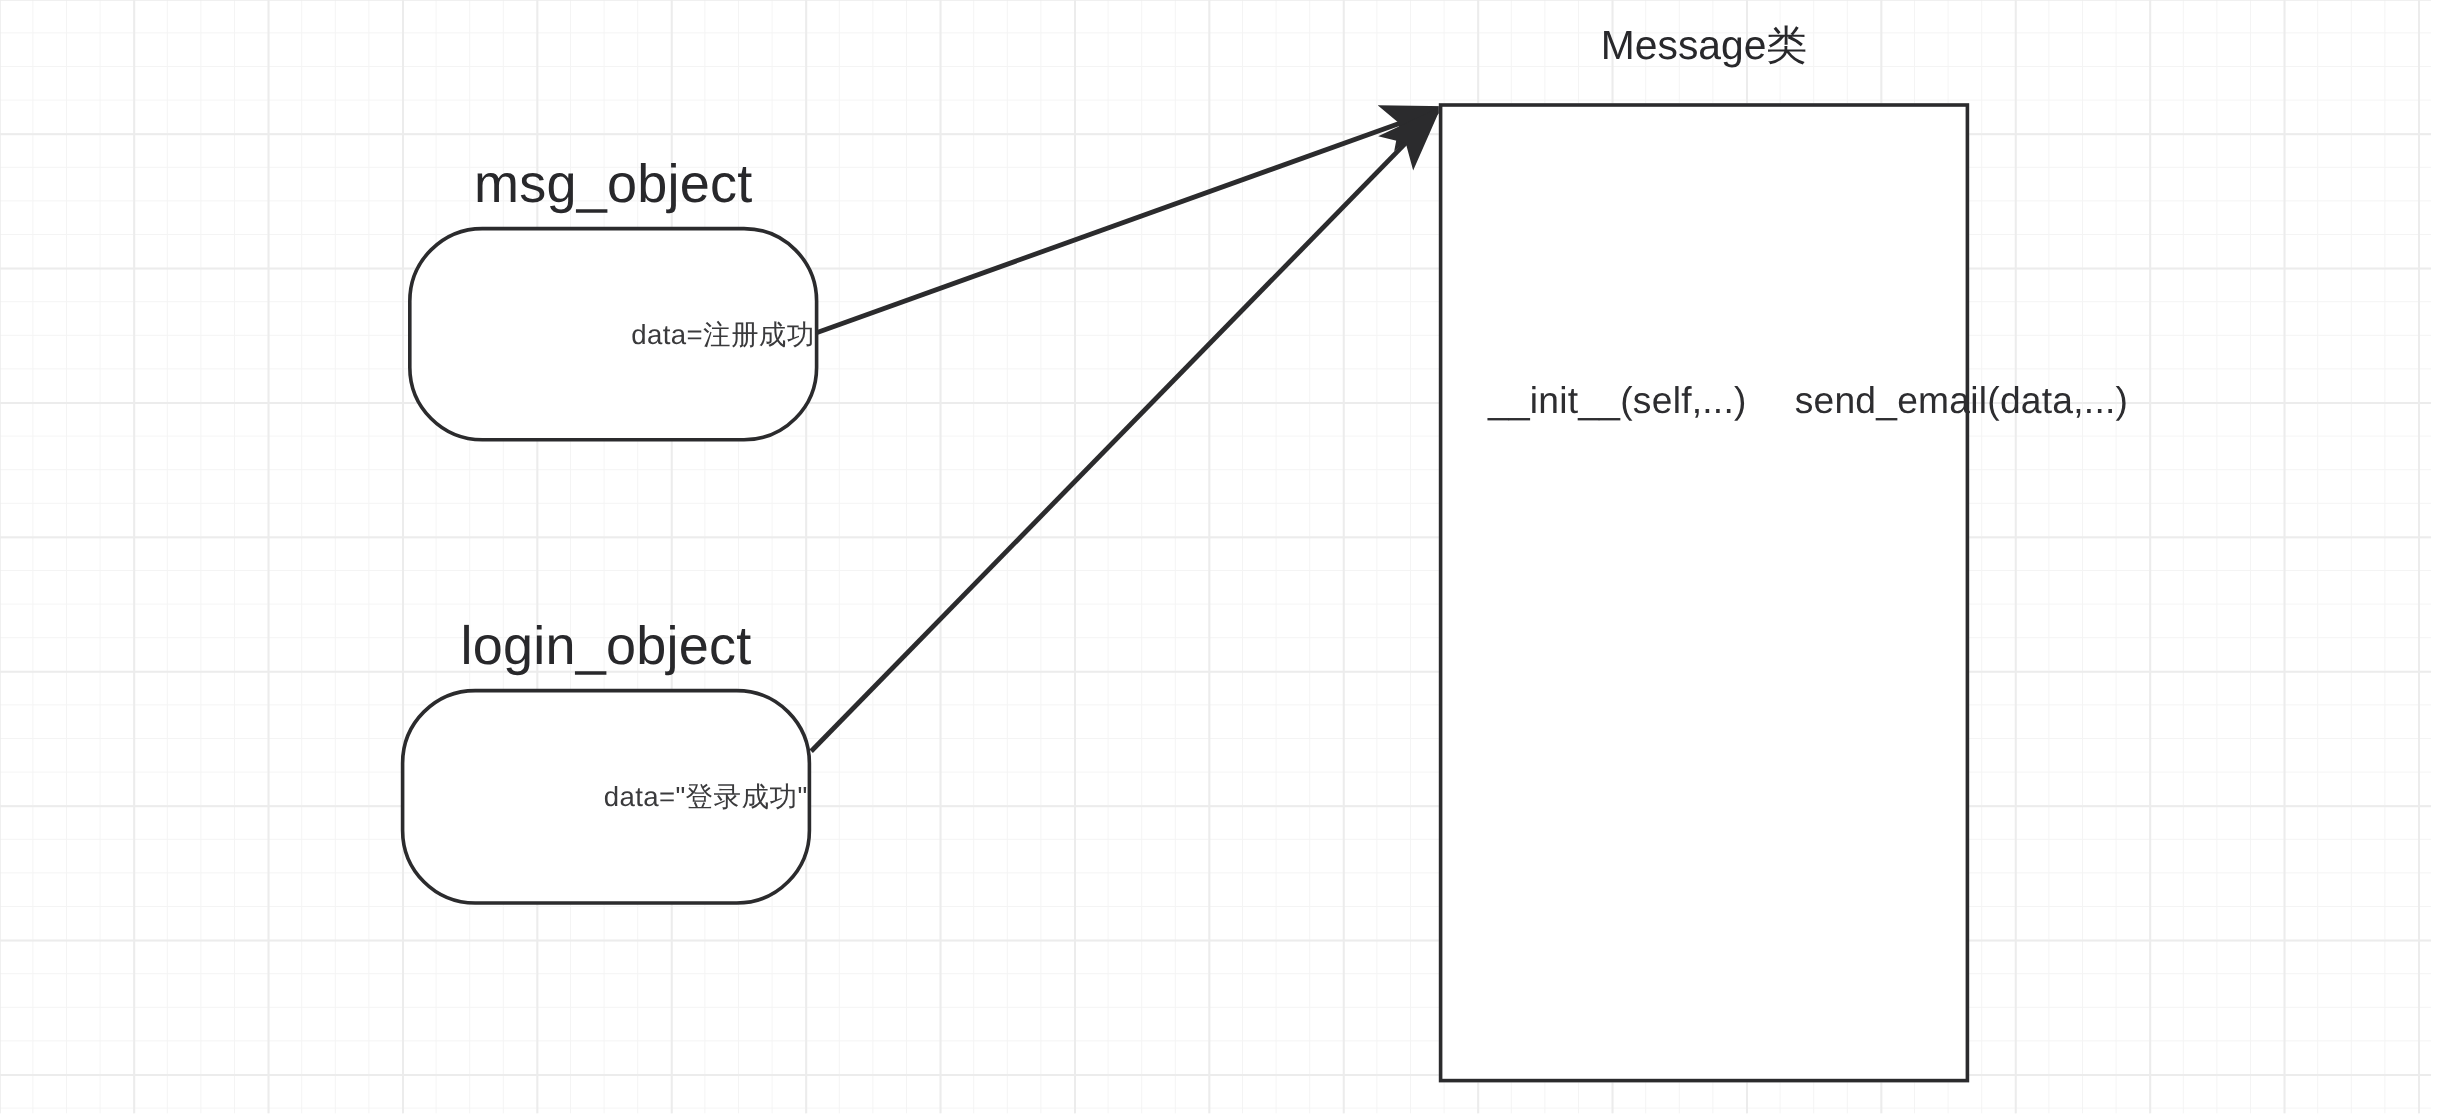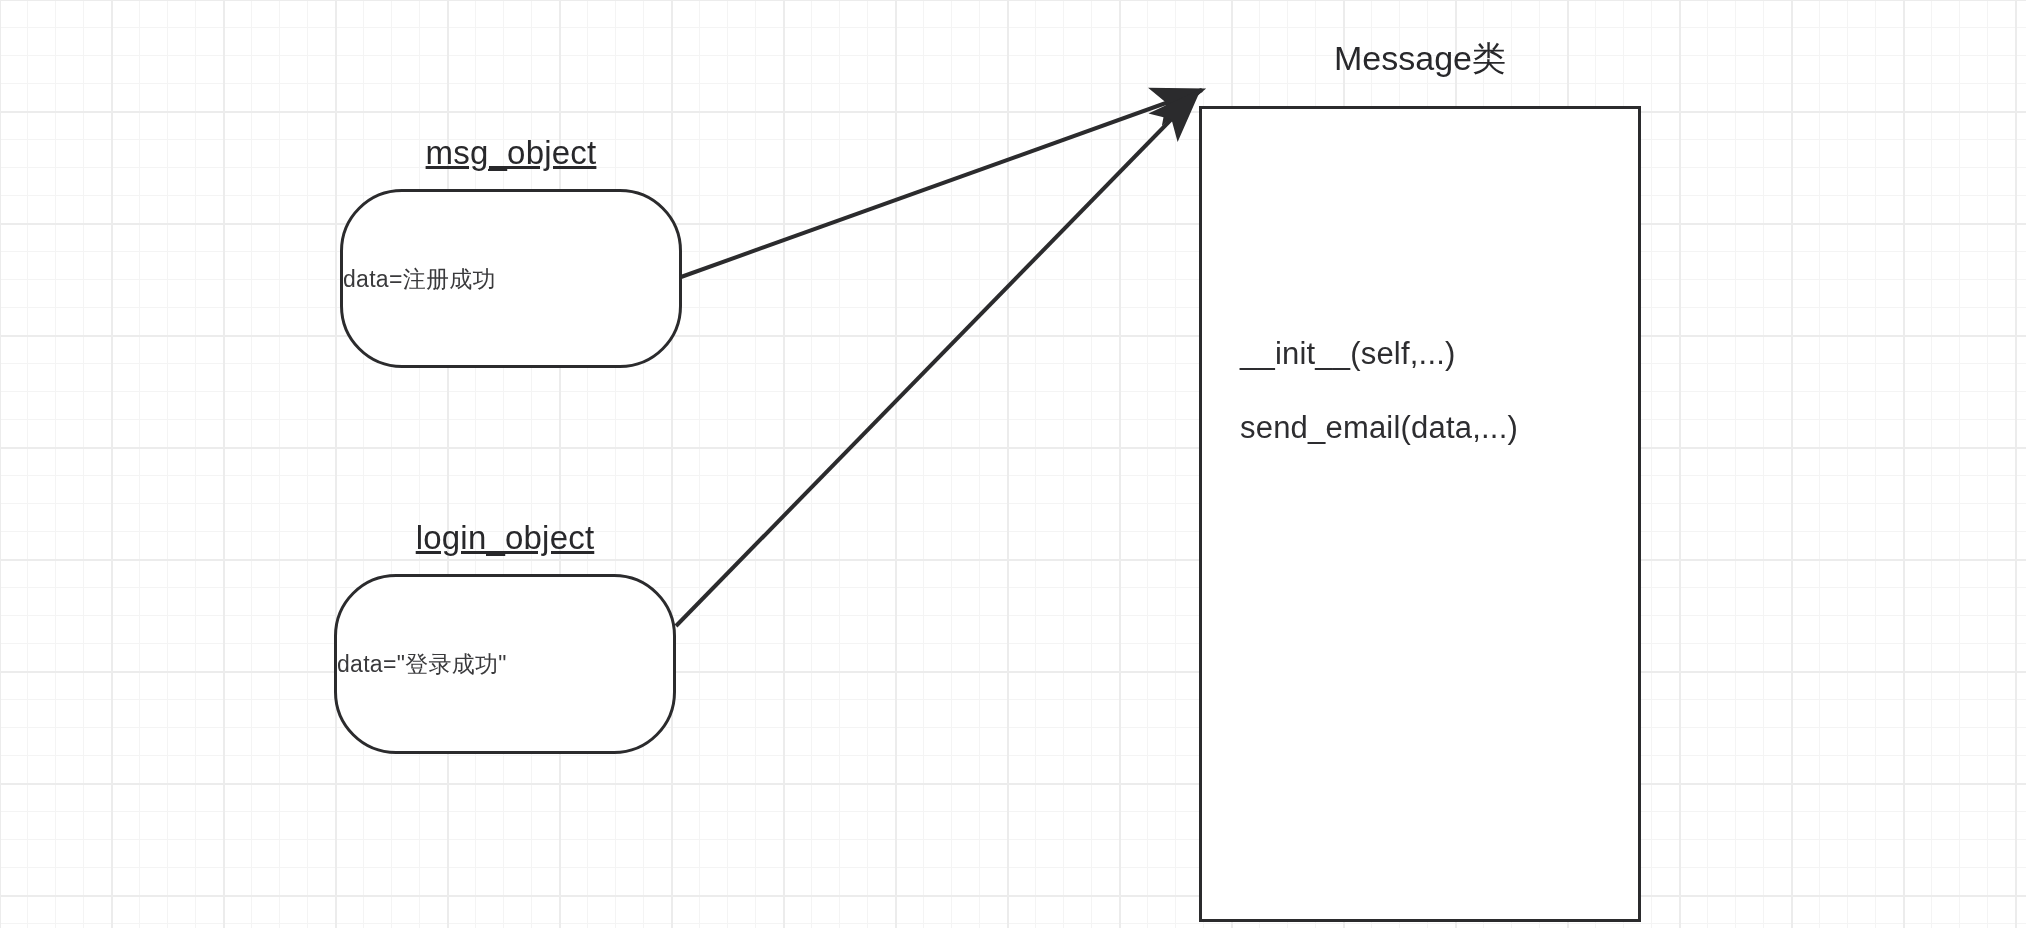--- a/index.html
+++ b/index.html
@@ -66,36 +66,35 @@
   
   .node-group {
     position: absolute;
   }
 
   .node-caption {
     position: absolute;
     width: 100%;
     text-align: center;
     color: #28282b;
-    font-size: 33px;
+    font-size: 45px;
     line-height: 34px;
     letter-spacing: 0.2px;
     white-space: nowrap;
-    text-decoration: underline;
   }
 
   .rounded-node {
     position: absolute;
     box-sizing: border-box;
     background: #ffffff;
     border: 3px solid #2b2b2d;
     border-radius: 62px;
     display: flex;
     align-items: center;
-    justify-content: flex-start;
+    justify-content: flex-end;
   }
 
   .rounded-node .node-text {
     color: #3a3a3c;
     font-size: 23px;
     line-height: 28px;
     letter-spacing: 0.3px;
     white-space: nowrap;
   }
 
@@ -114,21 +113,21 @@
     font-size: 34px;
     line-height: 36px;
     white-space: nowrap;
   }
 
   .method-list {
     position: absolute;
     left: 38px;
     top: 228px;
     display: flex;
-    flex-direction: column;
+    flex-direction: row;
     gap: 40px;
   }
 
   .method-item {
     color: #2d2d30;
     font-size: 31px;
     line-height: 34px;
     letter-spacing: 0.2px;
     white-space: nowrap;
   }
@@ -160,21 +159,21 @@
     </div>
   </div>
 
   <div class="node-group" style="left:334px; top:481px; width:342px; height:233px;margin-top:40px;">
     <div class="node-caption" style="top:0px;">login_object</div>
     <div class="rounded-node" style="left:0px; top:53px; width:342px; height:180px;">
       <span class="node-text">data="登录成功"</span>
     </div>
   </div>
 
-  <div style="position:absolute; left:1199px; top:20px; width:442px; height:882px;margin-top:20px;">
+  <div style="position:absolute; left:1199px; top:20px; width:442px; height:882px;">
     <div class="class-title" style="top:0px;">Message类</div>
     <div class="class-box" style="left:0px; top:66px; width:442px; height:816px;">
       <div class="method-list">
         <div class="method-item">__init__(self,...)</div>
         <div class="method-item">send_email(data,...)</div>
       </div>
     </div>
   </div>
 
 </div>

